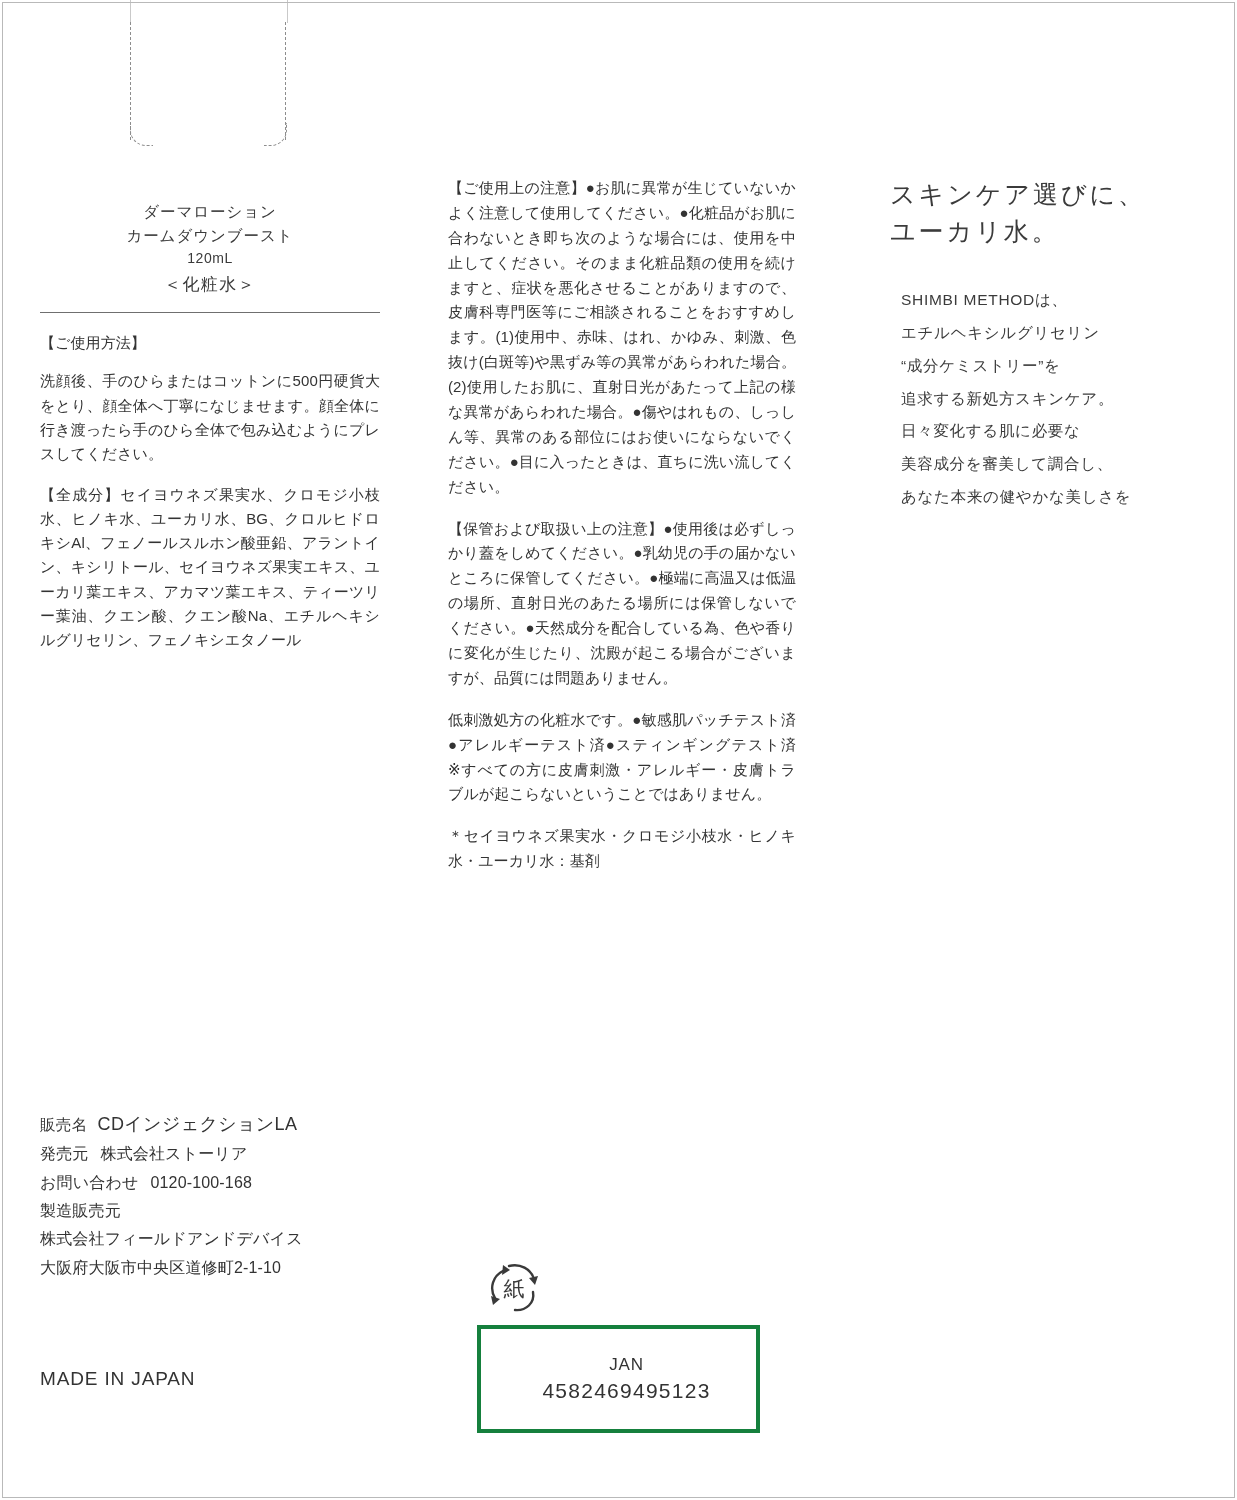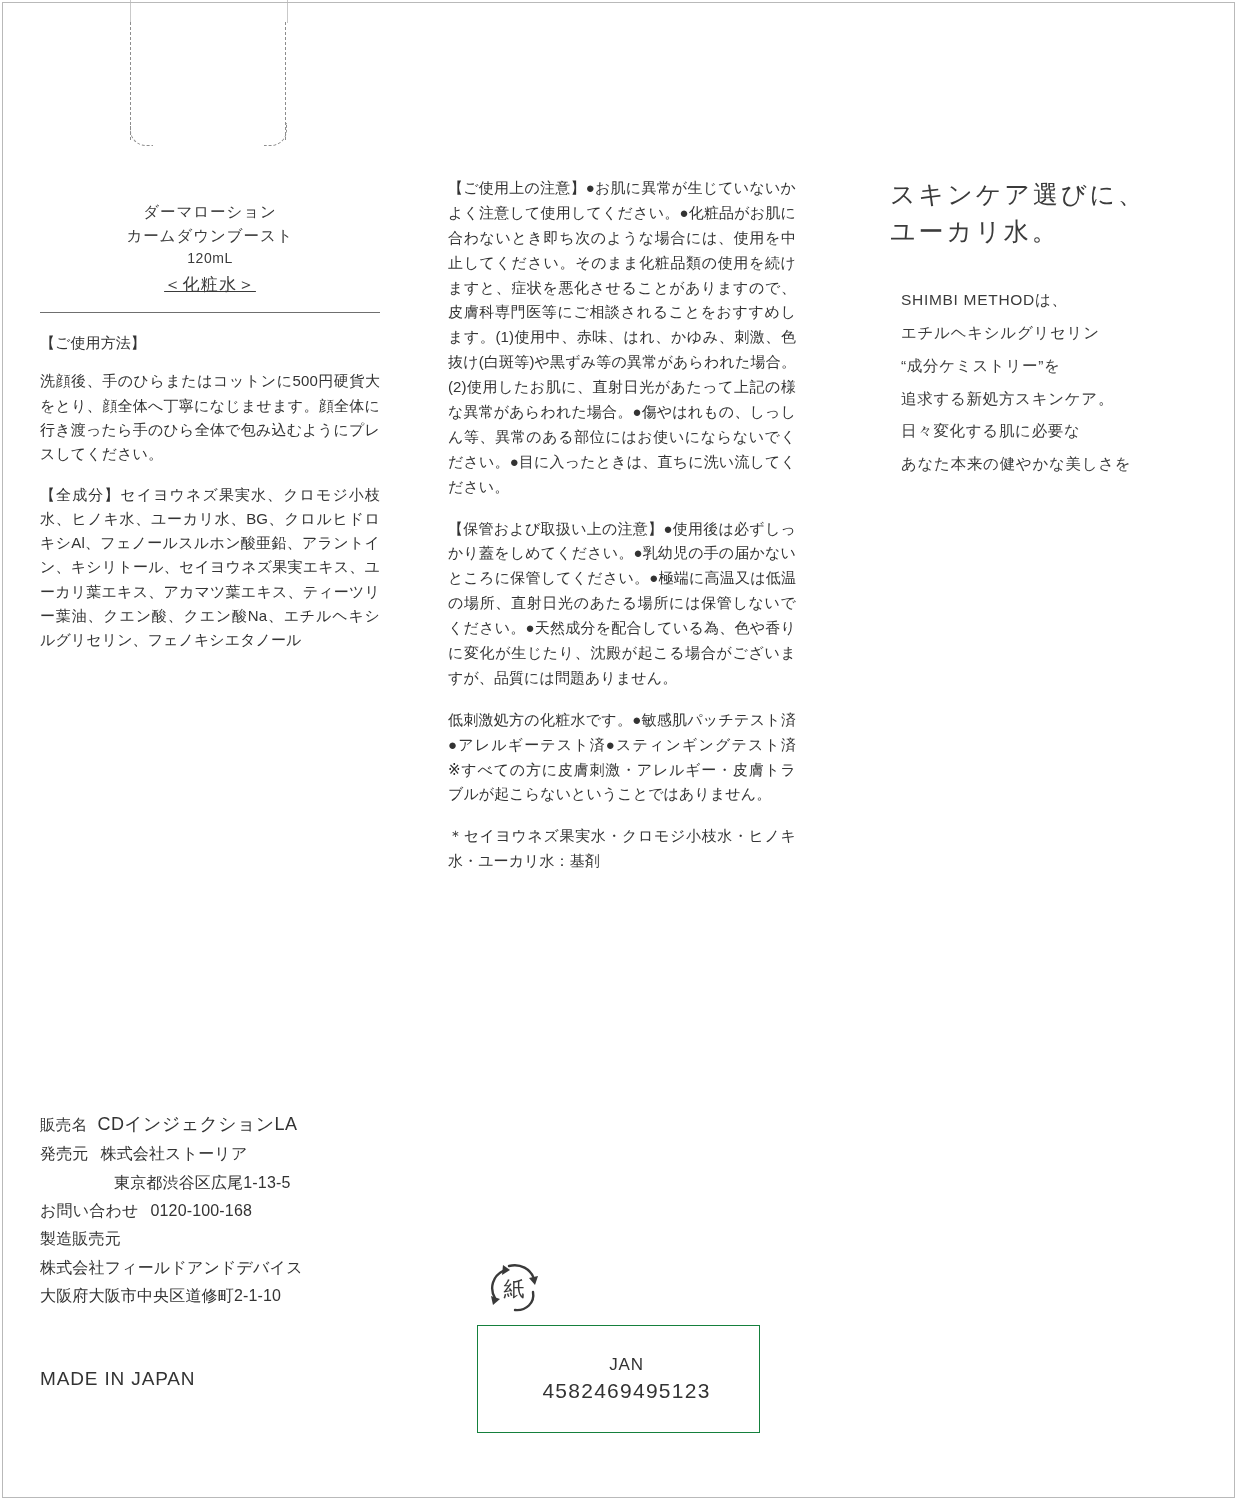--- a/index.html
+++ b/index.html
@@ -92,21 +92,20 @@
     color: #3a3a3a;
   }
   .product-head .vol {
     letter-spacing: 0.04em;
     font-size: 14px;
   }
   .product-head .type {
     font-size: 17px;
     margin-top: 2px;
     letter-spacing: 0.08em;
-    text-decoration: underline;
   }
   .rule {
     margin: 14px 0 18px 0;
     border: 0;
     border-top: 1px solid #6f6f6f;
     width: 100%;
   }
 
   .blk {
     font-size: 15px;
@@ -182,21 +181,21 @@
   }
   .recycle svg { display: block; }
 
   
   .jan-box {
     position: absolute;
     left: 477px;
     top: 1325px;
     width: 283px;
     height: 108px;
-    border: 1px solid #15803d;
+    border: 4px solid #15803d;
     box-sizing: border-box;
     display: flex;
     flex-direction: column;
     align-items: center;
     justify-content: center;
     gap: 4px;
     padding-left: 16px;
   }
   .jan-box .jan-label {
     font-size: 17px;
@@ -247,32 +246,32 @@
     <div class="headline">
       <div>スキンケア選びに、</div>
       <div>ユーカリ水。</div>
     </div>
     <div class="body-copy">
       <div>SHIMBI METHODは、</div>
       <div>エチルヘキシルグリセリン</div>
       <div>“成分ケミストリー”を</div>
       <div>追求する新処方スキンケア。</div>
       <div>日々変化する肌に必要な</div>
+      <div>美容成分を審美して調合し、</div>
       <div>あなた本来の健やかな美しさを</div>
     </div>
   </div>
 
   <div class="company">
     <div class="row-1">
       <span class="lbl">販売名</span><span>CDインジェクションLA</span>
     </div>
     <div>
       <span class="lbl-inline">発売元</span><span>株式会社ストーリア</span>
     </div>
-    <div class="ind">東京都渋谷区広尾1-13-5</div>
     <div>
       <span class="lbl-inline">お問い合わせ</span><span>0120-100-168</span>
     </div>
     <div>製造販売元</div>
     <div>株式会社フィールドアンドデバイス</div>
     <div>大阪府大阪市中央区道修町2-1-10</div>
   </div>
 
   <div class="made">MADE IN JAPAN</div>
 

